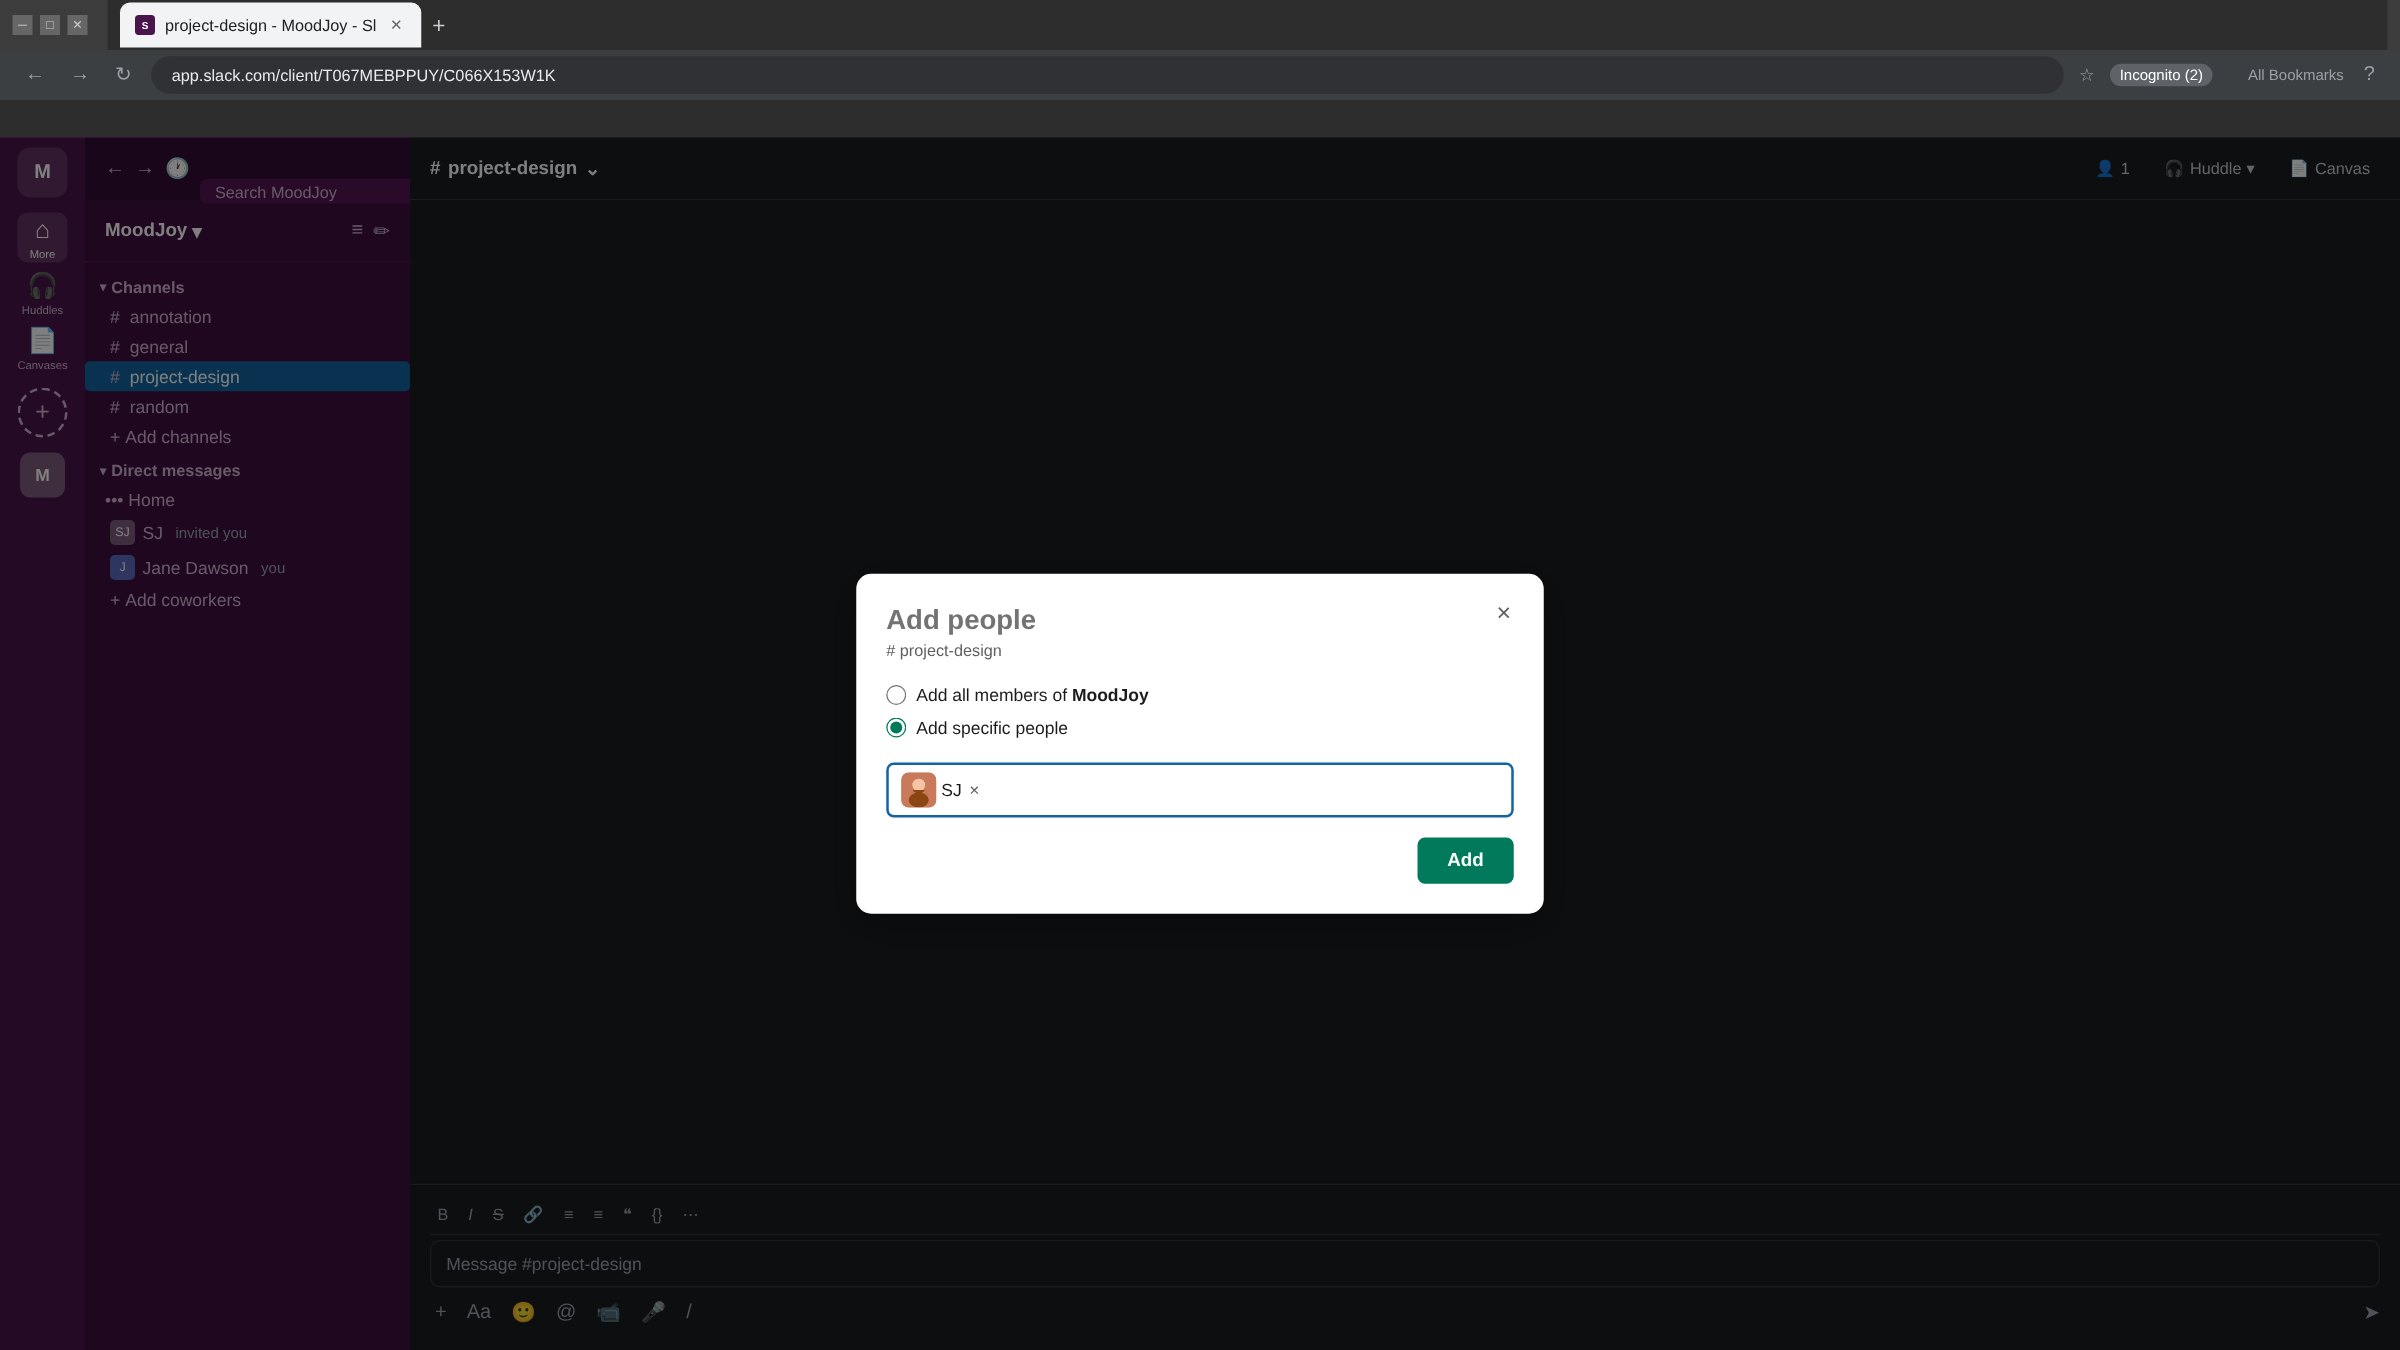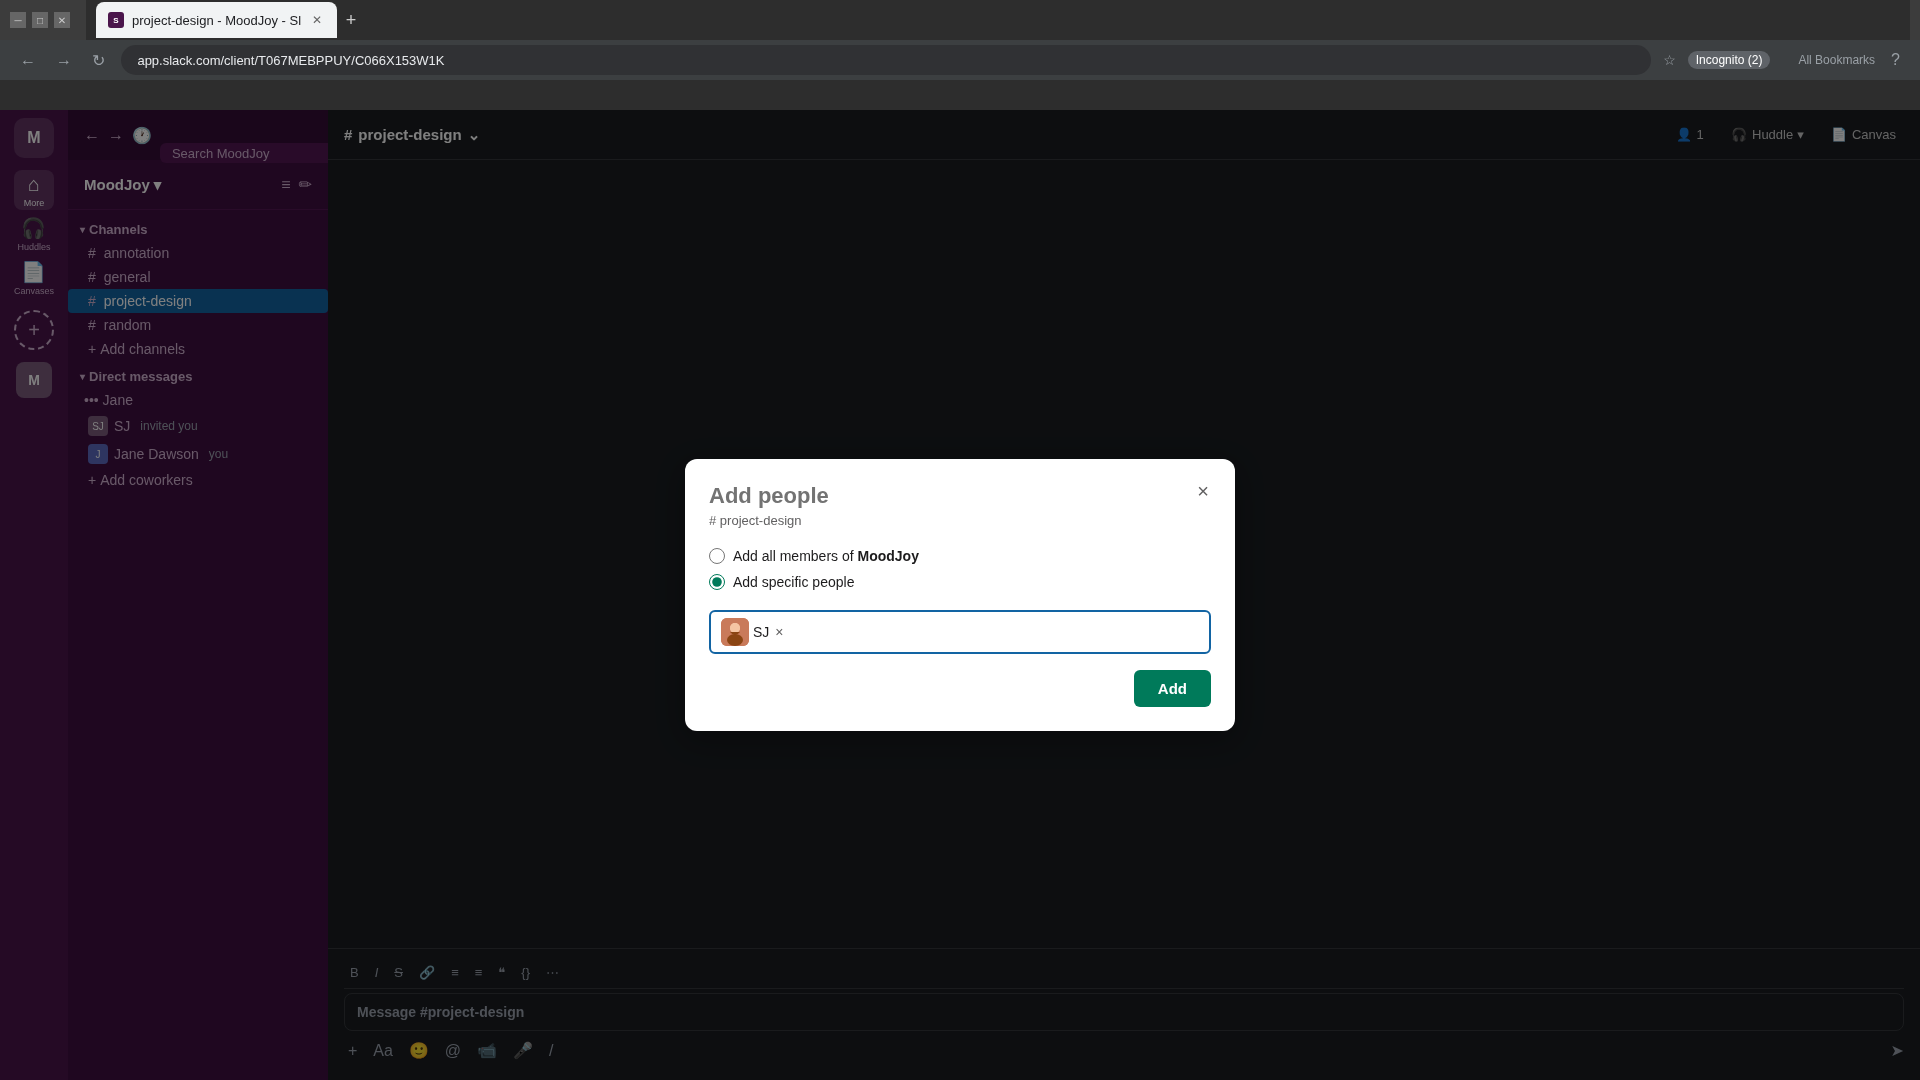--- a/index.html
+++ b/index.html
@@ -587,21 +587,21 @@
         </div>
       </div>
 
       <div class="sidebar-section">
         <div class="sidebar-section-header">
           <span class="arrow">▾</span>
           <span>Direct messages</span>
         </div>
         <div class="more-btn">
           <span>•••</span>
-          <span>Jane</span>
+          <span>Home</span>
         </div>
         <div class="dm-item">
           <div class="dm-avatar">SJ</div>
           <span>SJ</span>
           <span style="font-size:12px;color:#9ca3af;margin-left:4px;">invited you</span>
         </div>
         <div class="dm-item">
           <div class="dm-avatar" style="background:#5c6bc0;">J</div>
           <span>Jane Dawson</span>
           <span style="font-size:12px;color:#9ca3af;margin-left:4px;">you</span>
@@ -649,21 +649,21 @@
         <button class="composer-tool">B</button>
         <button class="composer-tool"><em>I</em></button>
         <button class="composer-tool"><s>S</s></button>
         <button class="composer-tool">🔗</button>
         <button class="composer-tool">≡</button>
         <button class="composer-tool">≡</button>
         <button class="composer-tool">❝</button>
         <button class="composer-tool">{}</button>
         <button class="composer-tool">⋯</button>
       </div>
-      <div style="border:1px solid #35373b;border-radius:8px;padding:10px 12px;font-weight:bold;">
+      <div style="border:1px solid #35373b;border-radius:8px;padding:10px 12px;">
         <div style="color: rgb(156, 163, 175); font-size: 14px;" contenteditable="true">Message #project-design</div>
       </div>
       <div class="composer-actions">
         <button class="composer-action-btn">+</button>
         <button class="composer-action-btn">Aa</button>
         <button class="composer-action-btn">🙂</button>
         <button class="composer-action-btn">@</button>
         <button class="composer-action-btn">📹</button>
         <button class="composer-action-btn">🎤</button>
         <button class="composer-action-btn">/</button>

